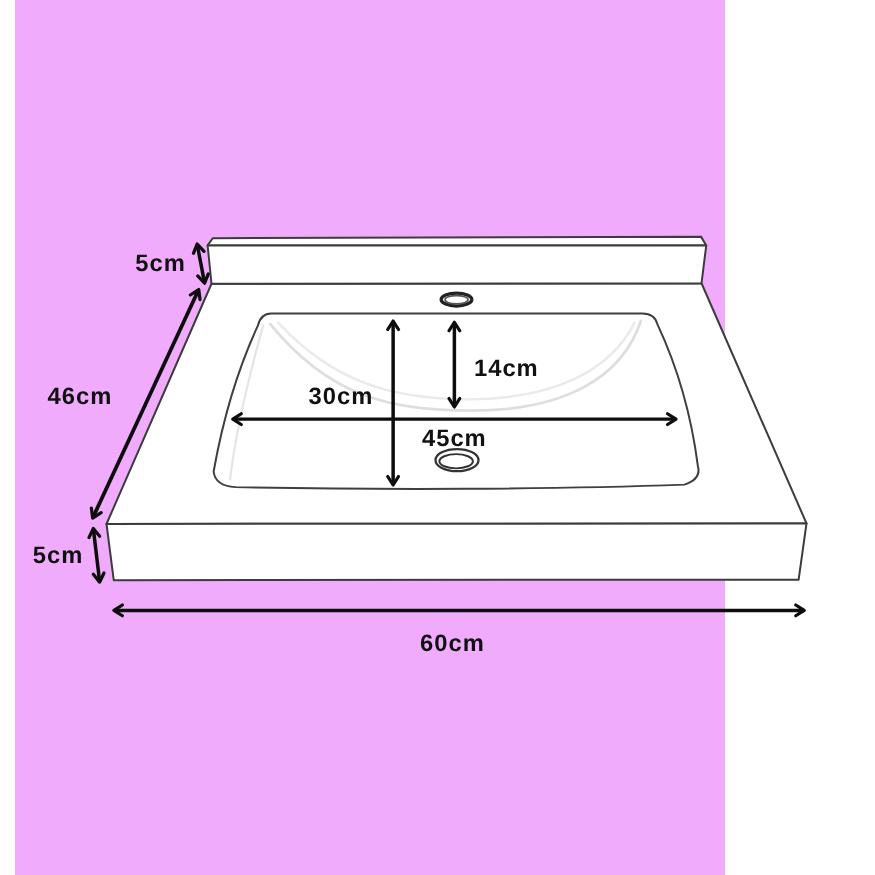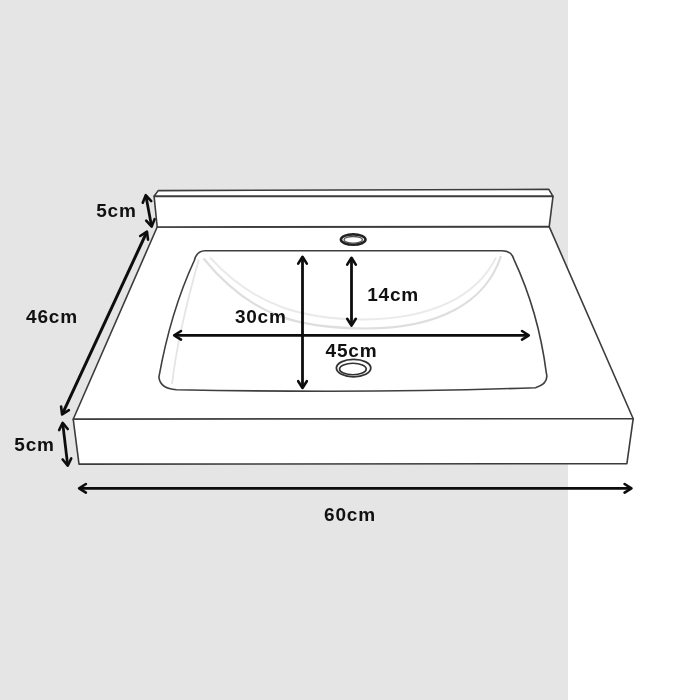--- a/index.html
+++ b/index.html
@@ -1,16 +1,16 @@
 <!DOCTYPE html>
 <html><head>
 <meta charset="utf-8">
 <style>
   html,body{margin:0;padding:0;background:#ffffff;}
-  .wrap{width:568px;height:700px;position:relative;background:#e5e5e5;}
+  .wrap{width:568px;height:700px;position:relative;background:#f0abfc;margin-left:12px;}
   text{font-family:"Liberation Sans",sans-serif;font-weight:700;fill:#111111;font-size:19px;letter-spacing:0.8px;}
 </style>
 </head>
 <body>
 <div class="wrap">
 <svg width="700" height="700" viewBox="0 0 700 700" style="filter:grayscale(1)">
   <defs>
     <marker id="ah" viewBox="-12 -8 14 16" refX="-0.4" refY="0" markerWidth="14" markerHeight="16" orient="auto-start-reverse" markerUnits="userSpaceOnUse">
       <path d="M-6.8,-4.3 L0,0 L-6.8,4.3" fill="none" stroke="#0d0d0d" stroke-width="2.6" stroke-linecap="round" stroke-linejoin="round"></path>
     </marker>

